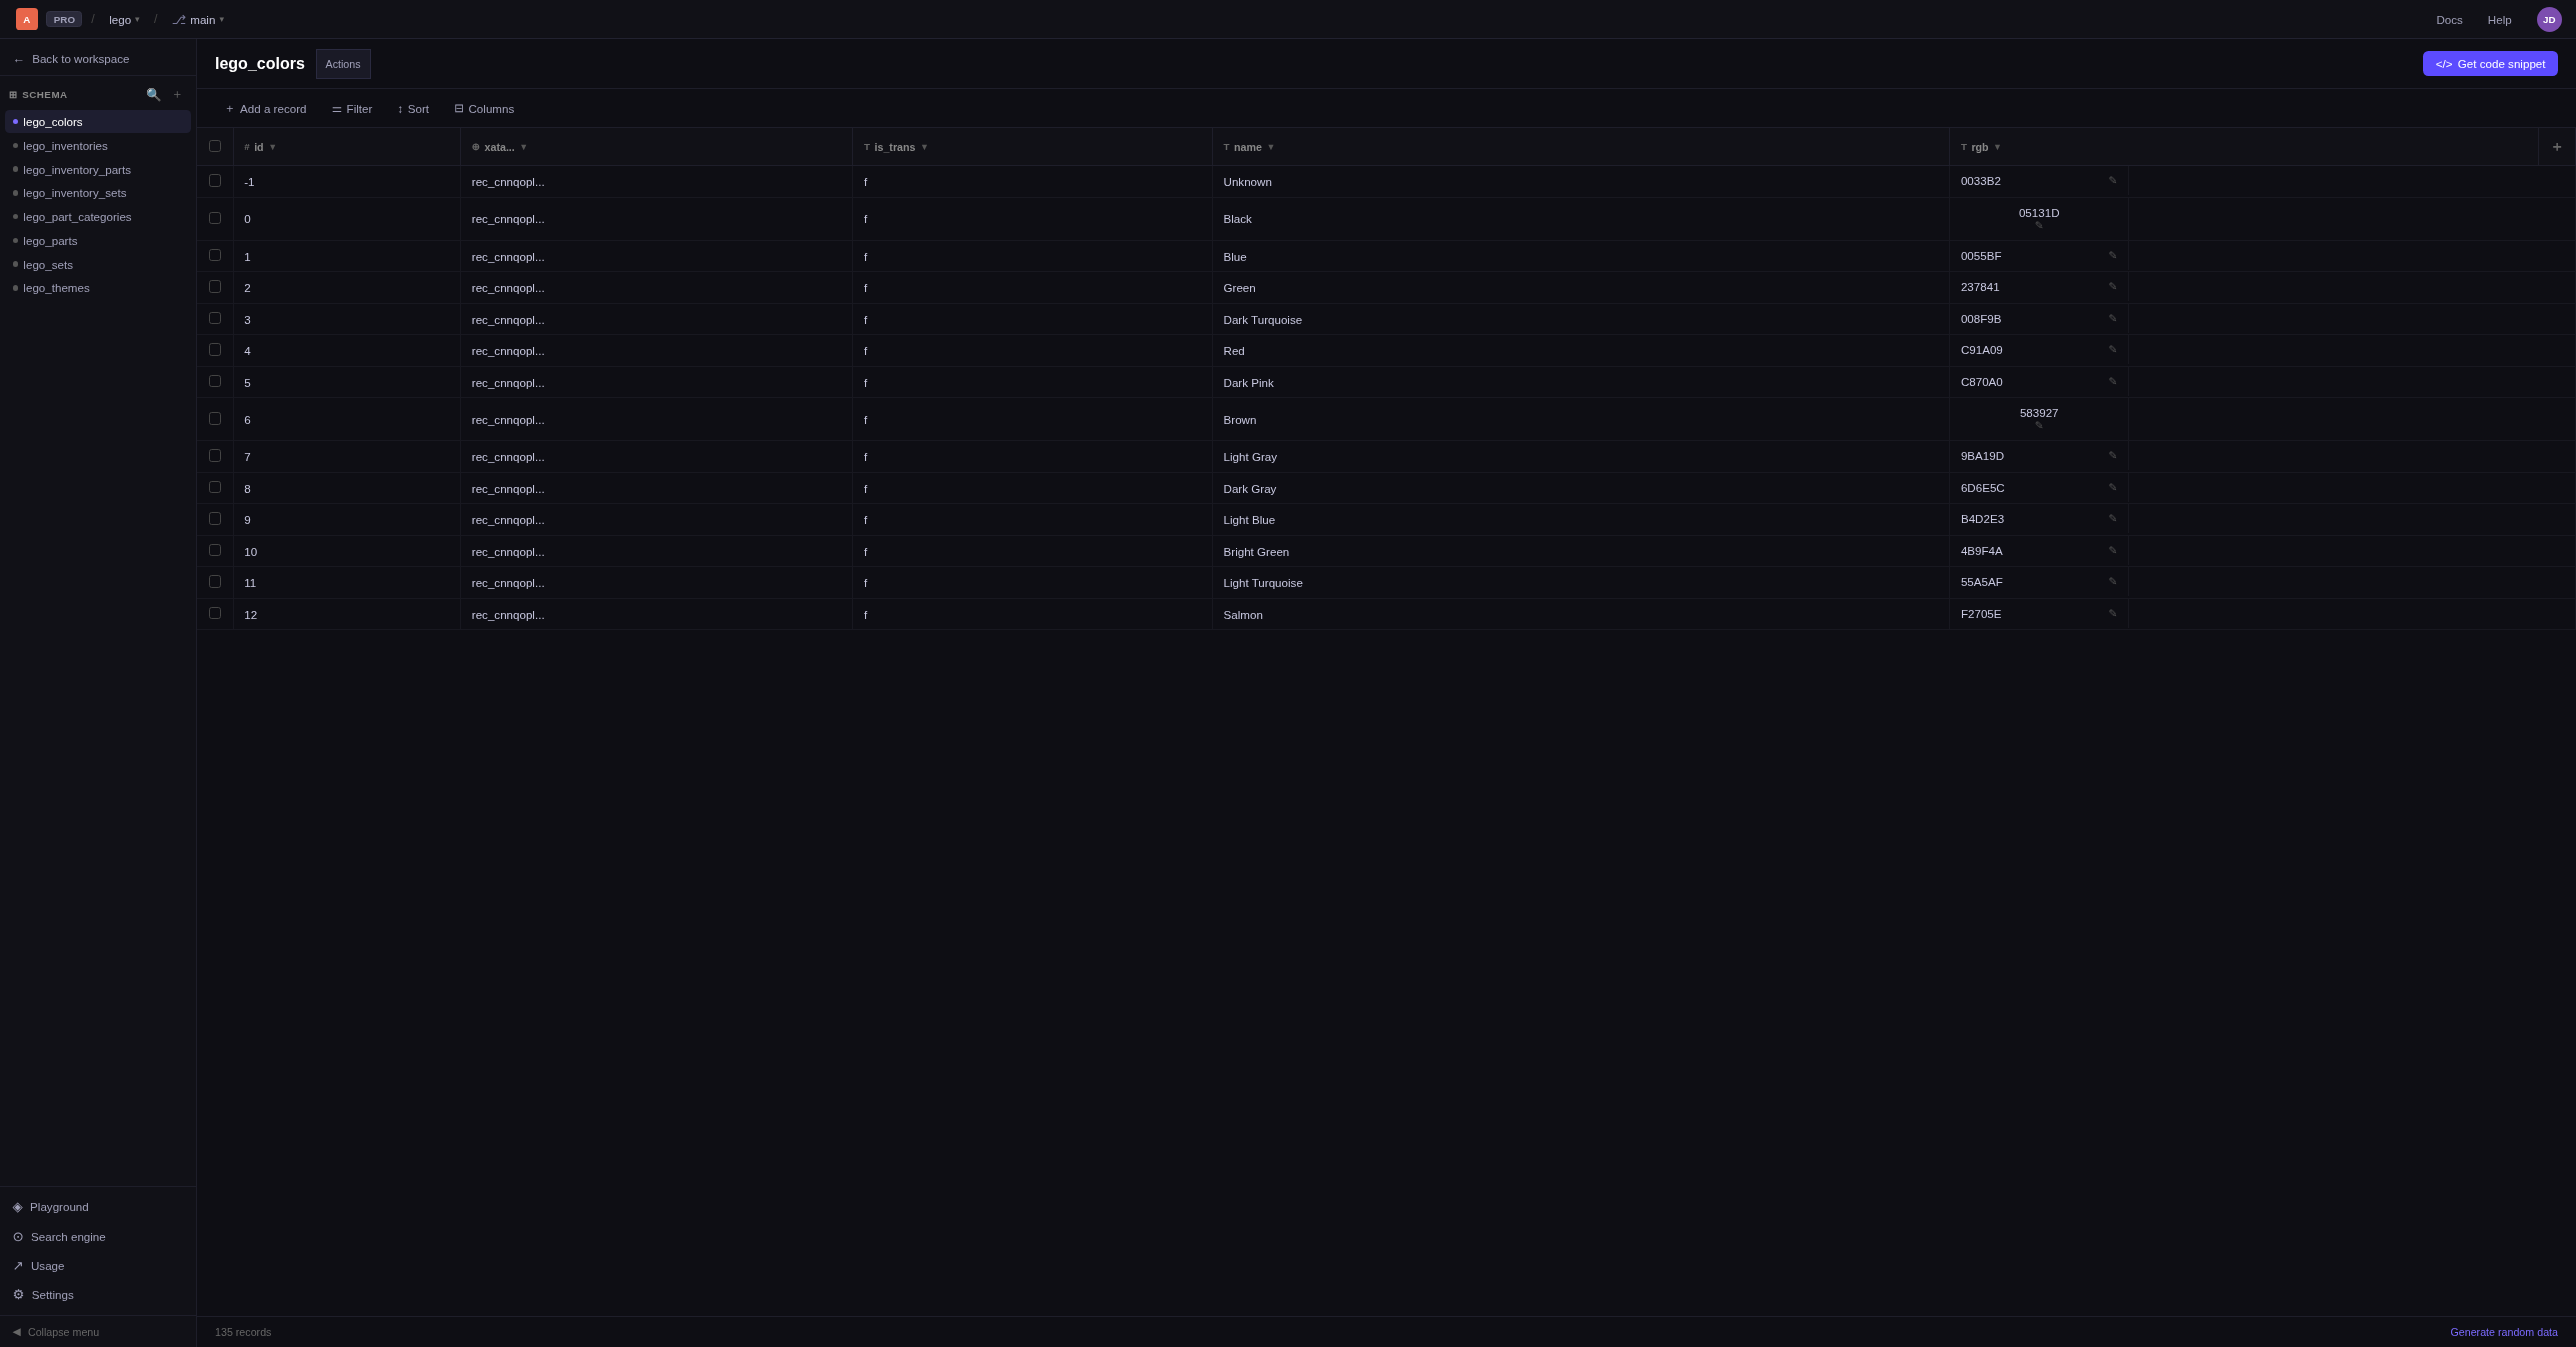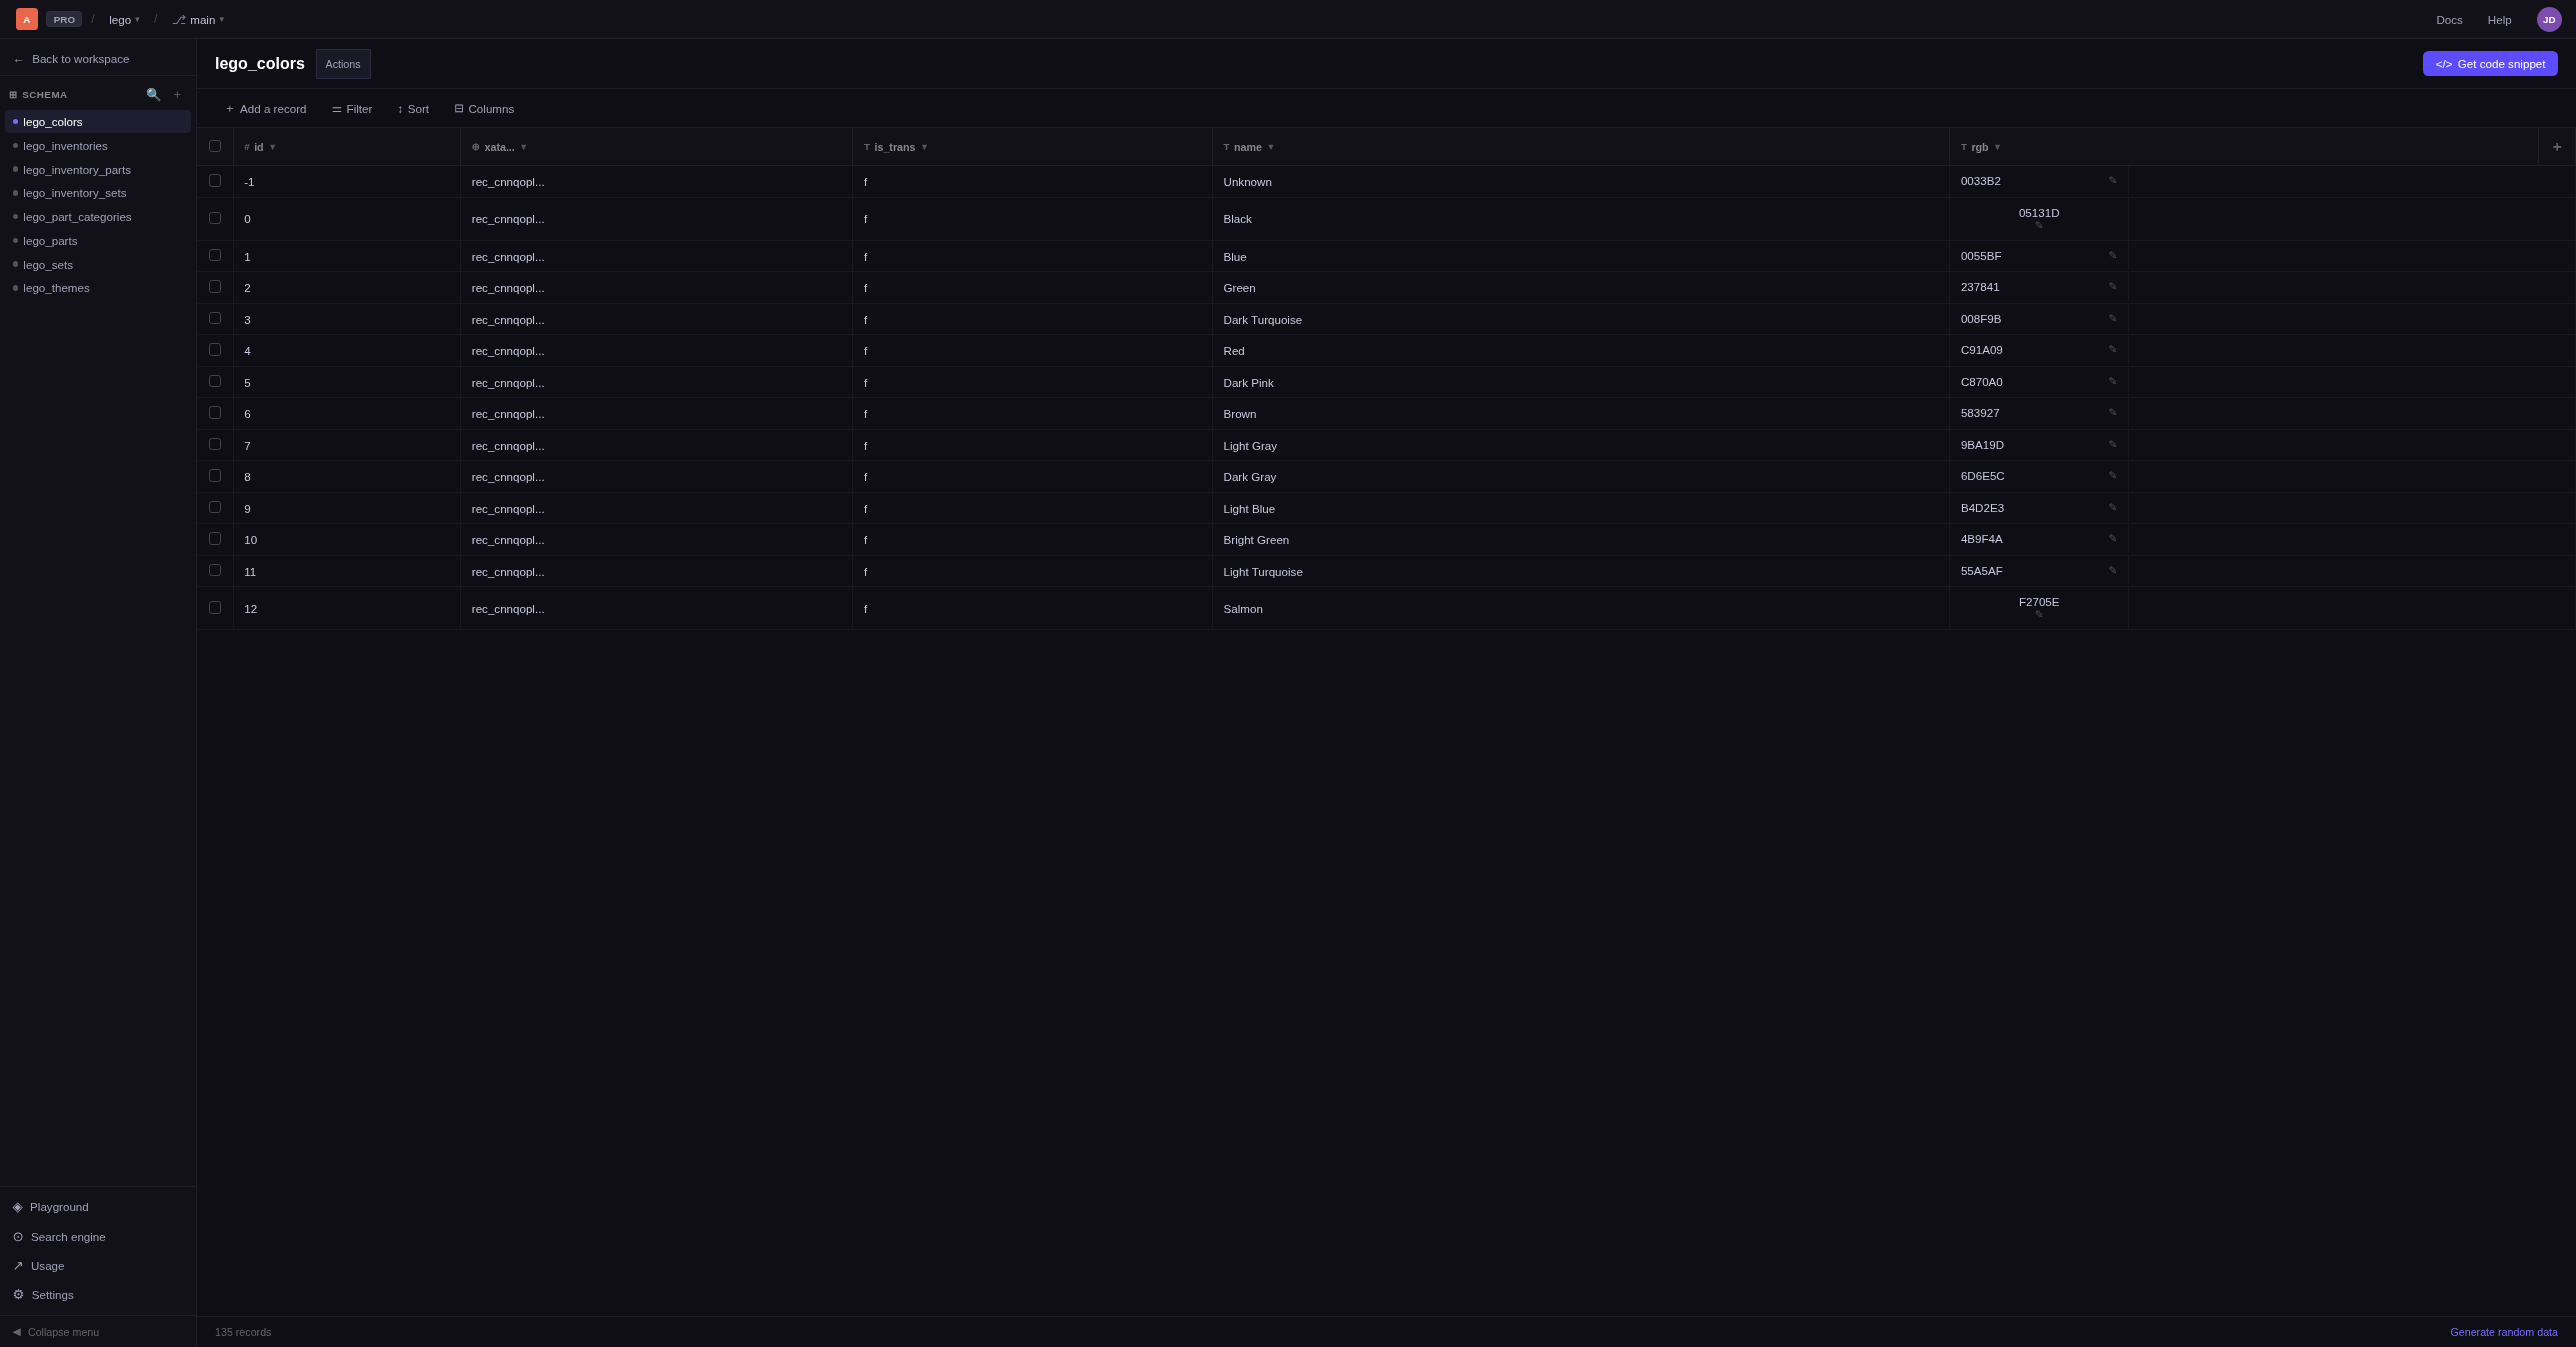--- a/index.html
+++ b/index.html
@@ -660,21 +660,21 @@
                 <span class="edit-icon">✎</span>
               </td>
               <td></td>
             </tr>
             <tr>
               <td><div class="checkbox"></div></td>
               <td>6</td>
               <td>rec_cnnqopl...</td>
               <td>f</td>
               <td>Brown</td>
-              <td style="display: flex; justify-content: space-between; align-items: center;">
+              <td style="display: flex; justify-content: space-between; align-items: center; flex-direction: column;">
                 <span>583927</span>
                 <span class="edit-icon">✎</span>
               </td>
               <td></td>
             </tr>
             <tr>
               <td><div class="checkbox"></div></td>
               <td>7</td>
               <td>rec_cnnqopl...</td>
               <td>f</td>
@@ -732,21 +732,21 @@
                 <span class="edit-icon">✎</span>
               </td>
               <td></td>
             </tr>
             <tr>
               <td><div class="checkbox"></div></td>
               <td>12</td>
               <td>rec_cnnqopl...</td>
               <td>f</td>
               <td>Salmon</td>
-              <td style="display: flex; justify-content: space-between; align-items: center; flex-direction: column;">
+              <td style="display: flex; justify-content: space-between; align-items: center;">
                 <span>F2705E</span>
                 <span class="edit-icon">✎</span>
               </td>
               <td></td>
             </tr>
           </tbody>
       </table>
     </div>
 
     <div class="table-footer">

